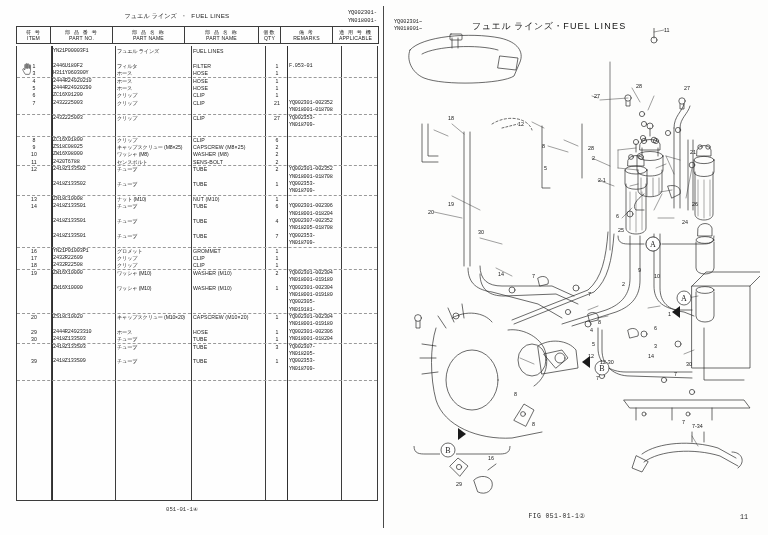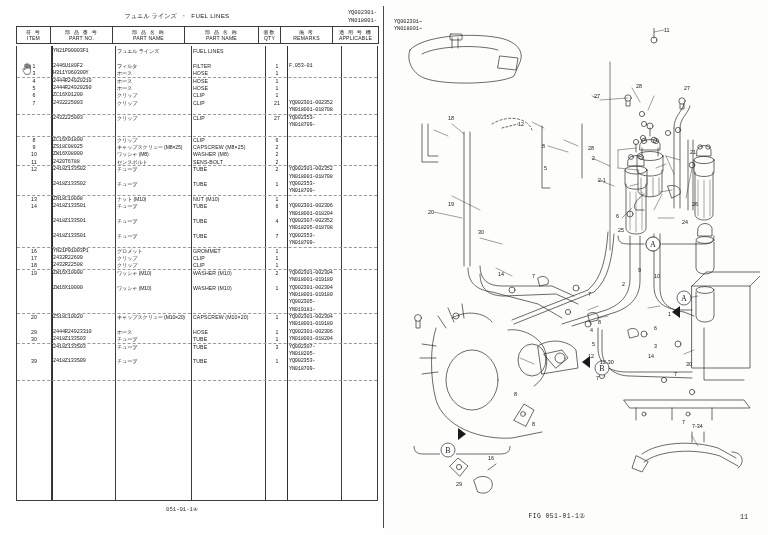--- a/index.html
+++ b/index.html
@@ -696,20 +696,23 @@
   </div>
 
   <div class="right-panel">
     <div class="right-inner">
 
       <div class="model-head-r">
         <div>YQ002301~</div>
         <div>YN018001~</div>
       </div>
 
+      <div class="fig-title">
+        <span>フュエル ラインズ</span><span>・</span><span class="en">FUEL LINES</span>
+      </div>
 
       <svg class="diagram-svg" width="368" height="480" viewBox="0 0 368 480">
         <g fill="none" stroke="#2b2b2b" stroke-width="0.7" stroke-linejoin="round" stroke-linecap="round">
 
           <path d="M18 22 C30 8 78 4 108 10 C126 14 132 24 128 34 L122 48 C110 56 52 58 32 50 C20 45 14 32 18 22 Z"></path>
           <path d="M30 26 C44 18 86 16 106 22"></path>
           <path d="M60 10 L60 20 M66 10 L66 20"></path>
           <rect x="58" y="6" width="12" height="6" rx="1"></rect>
           <path d="M108 28 L126 30 L124 42 L106 40 Z"></path>
 

